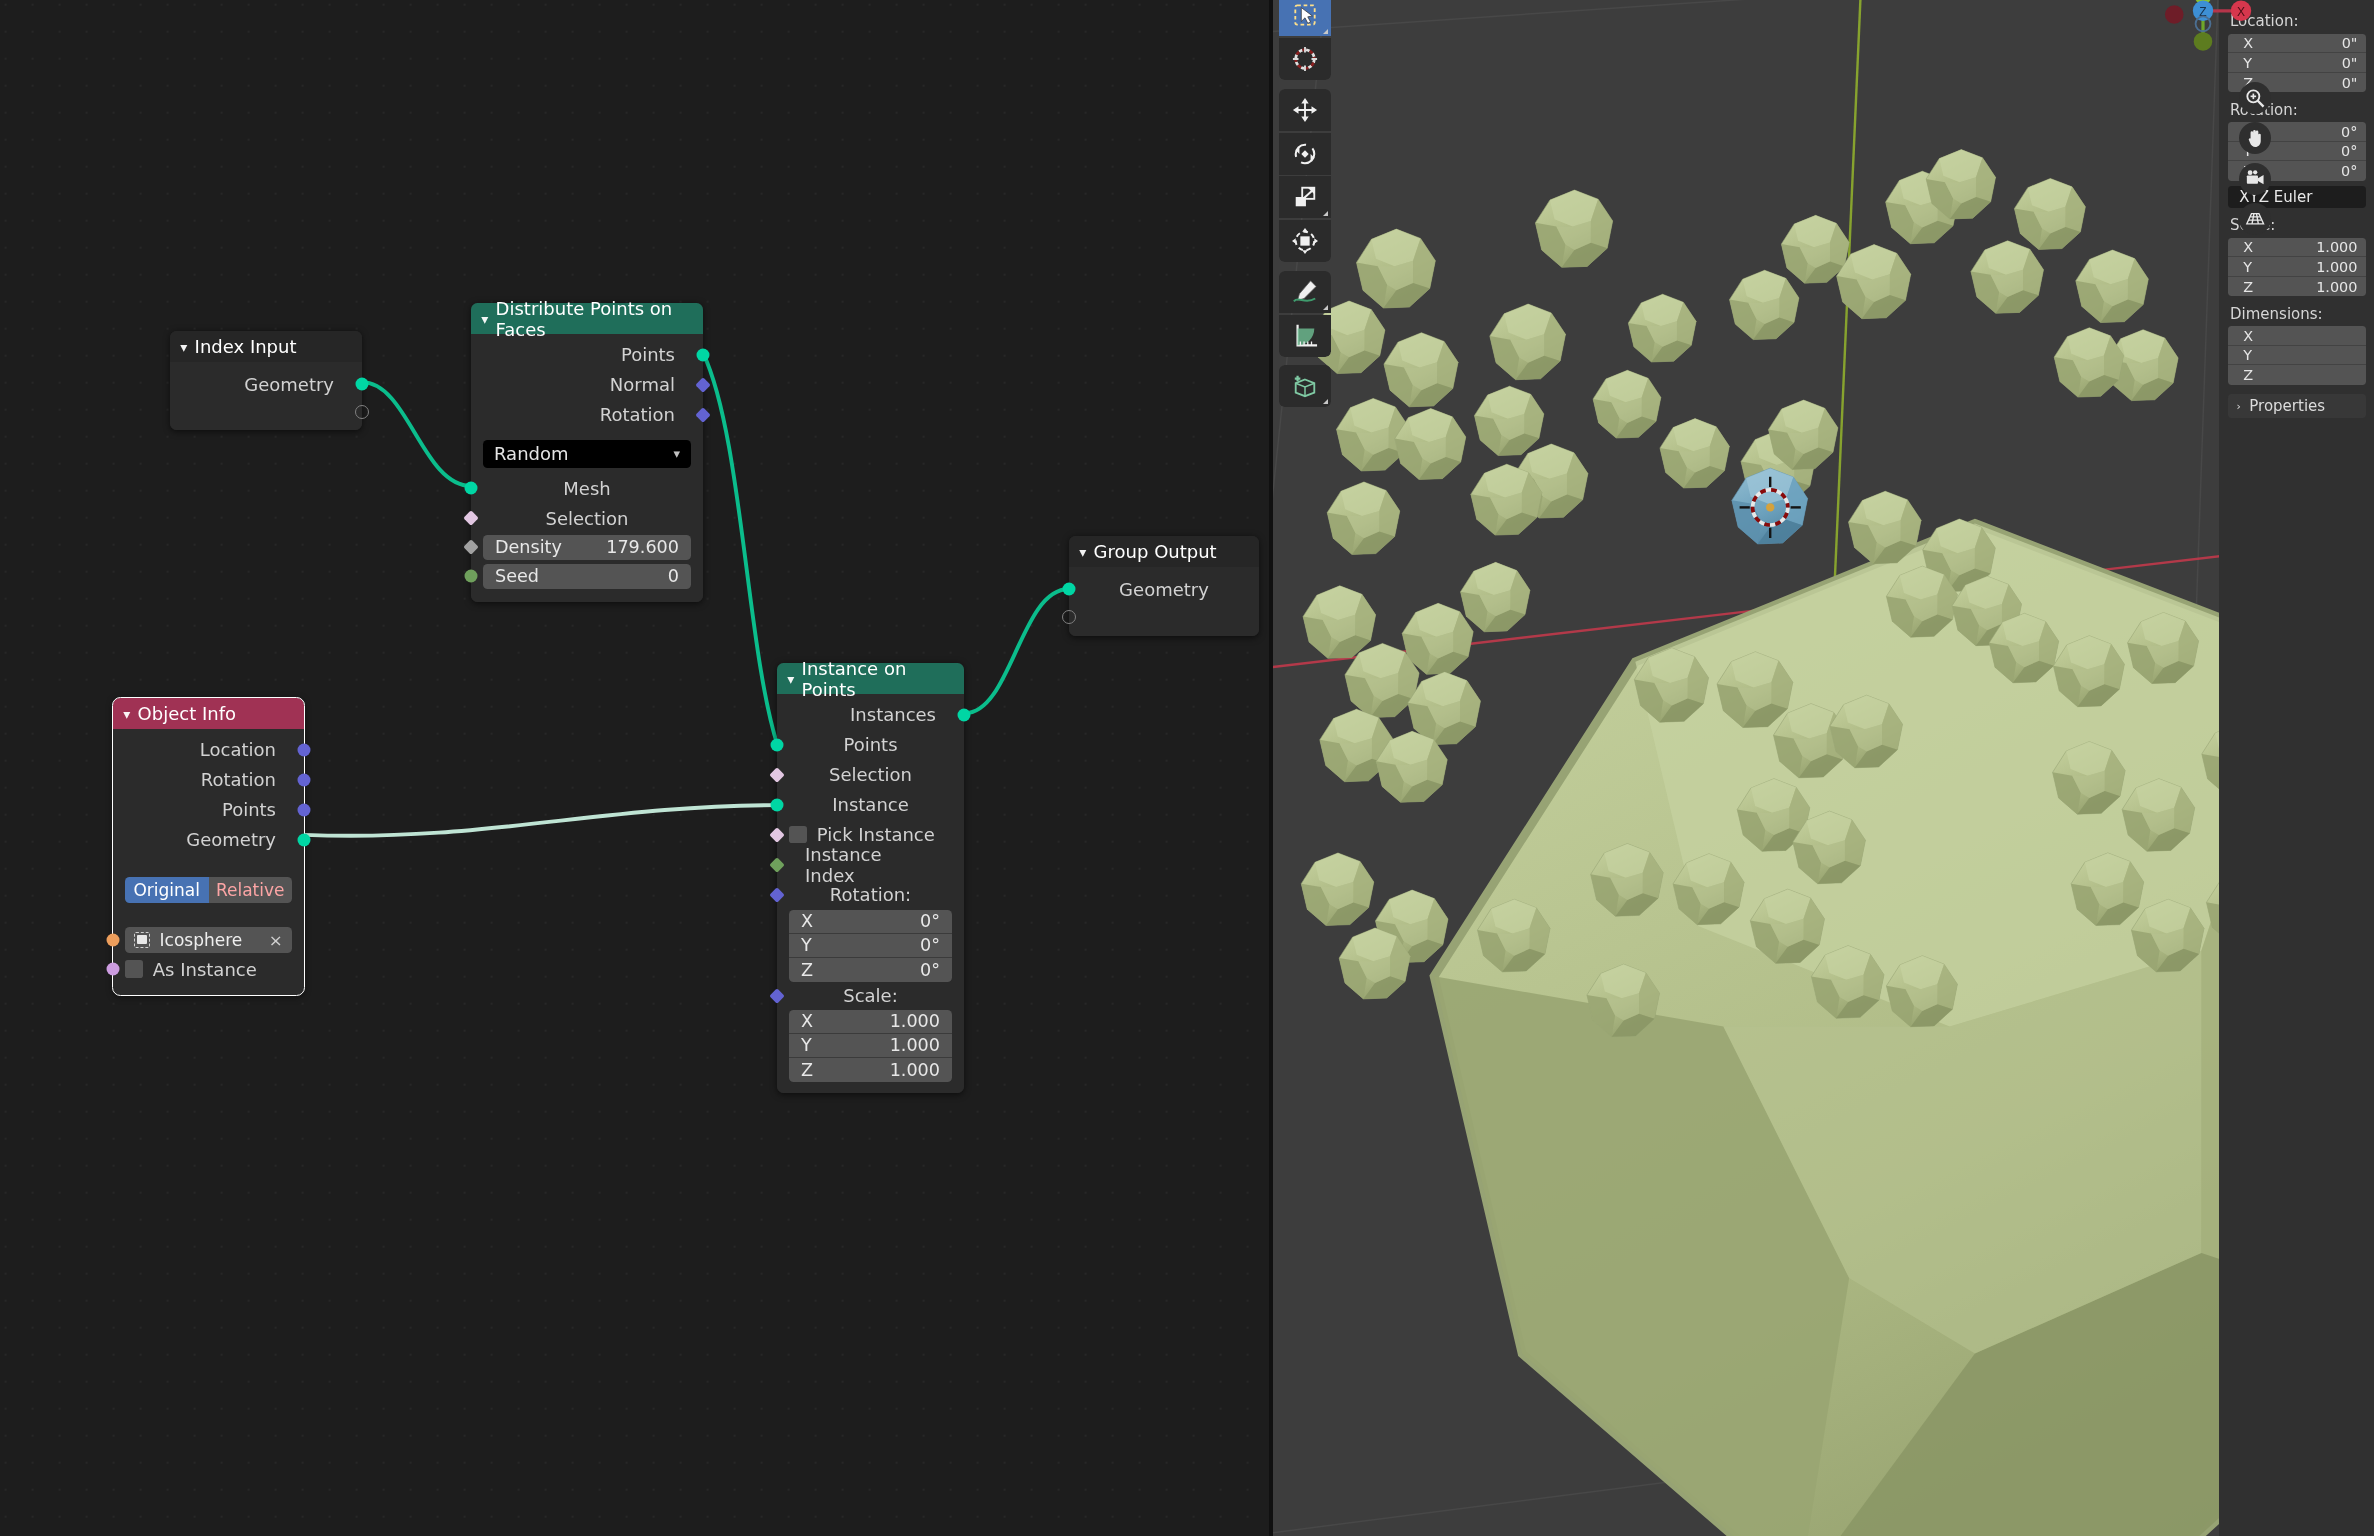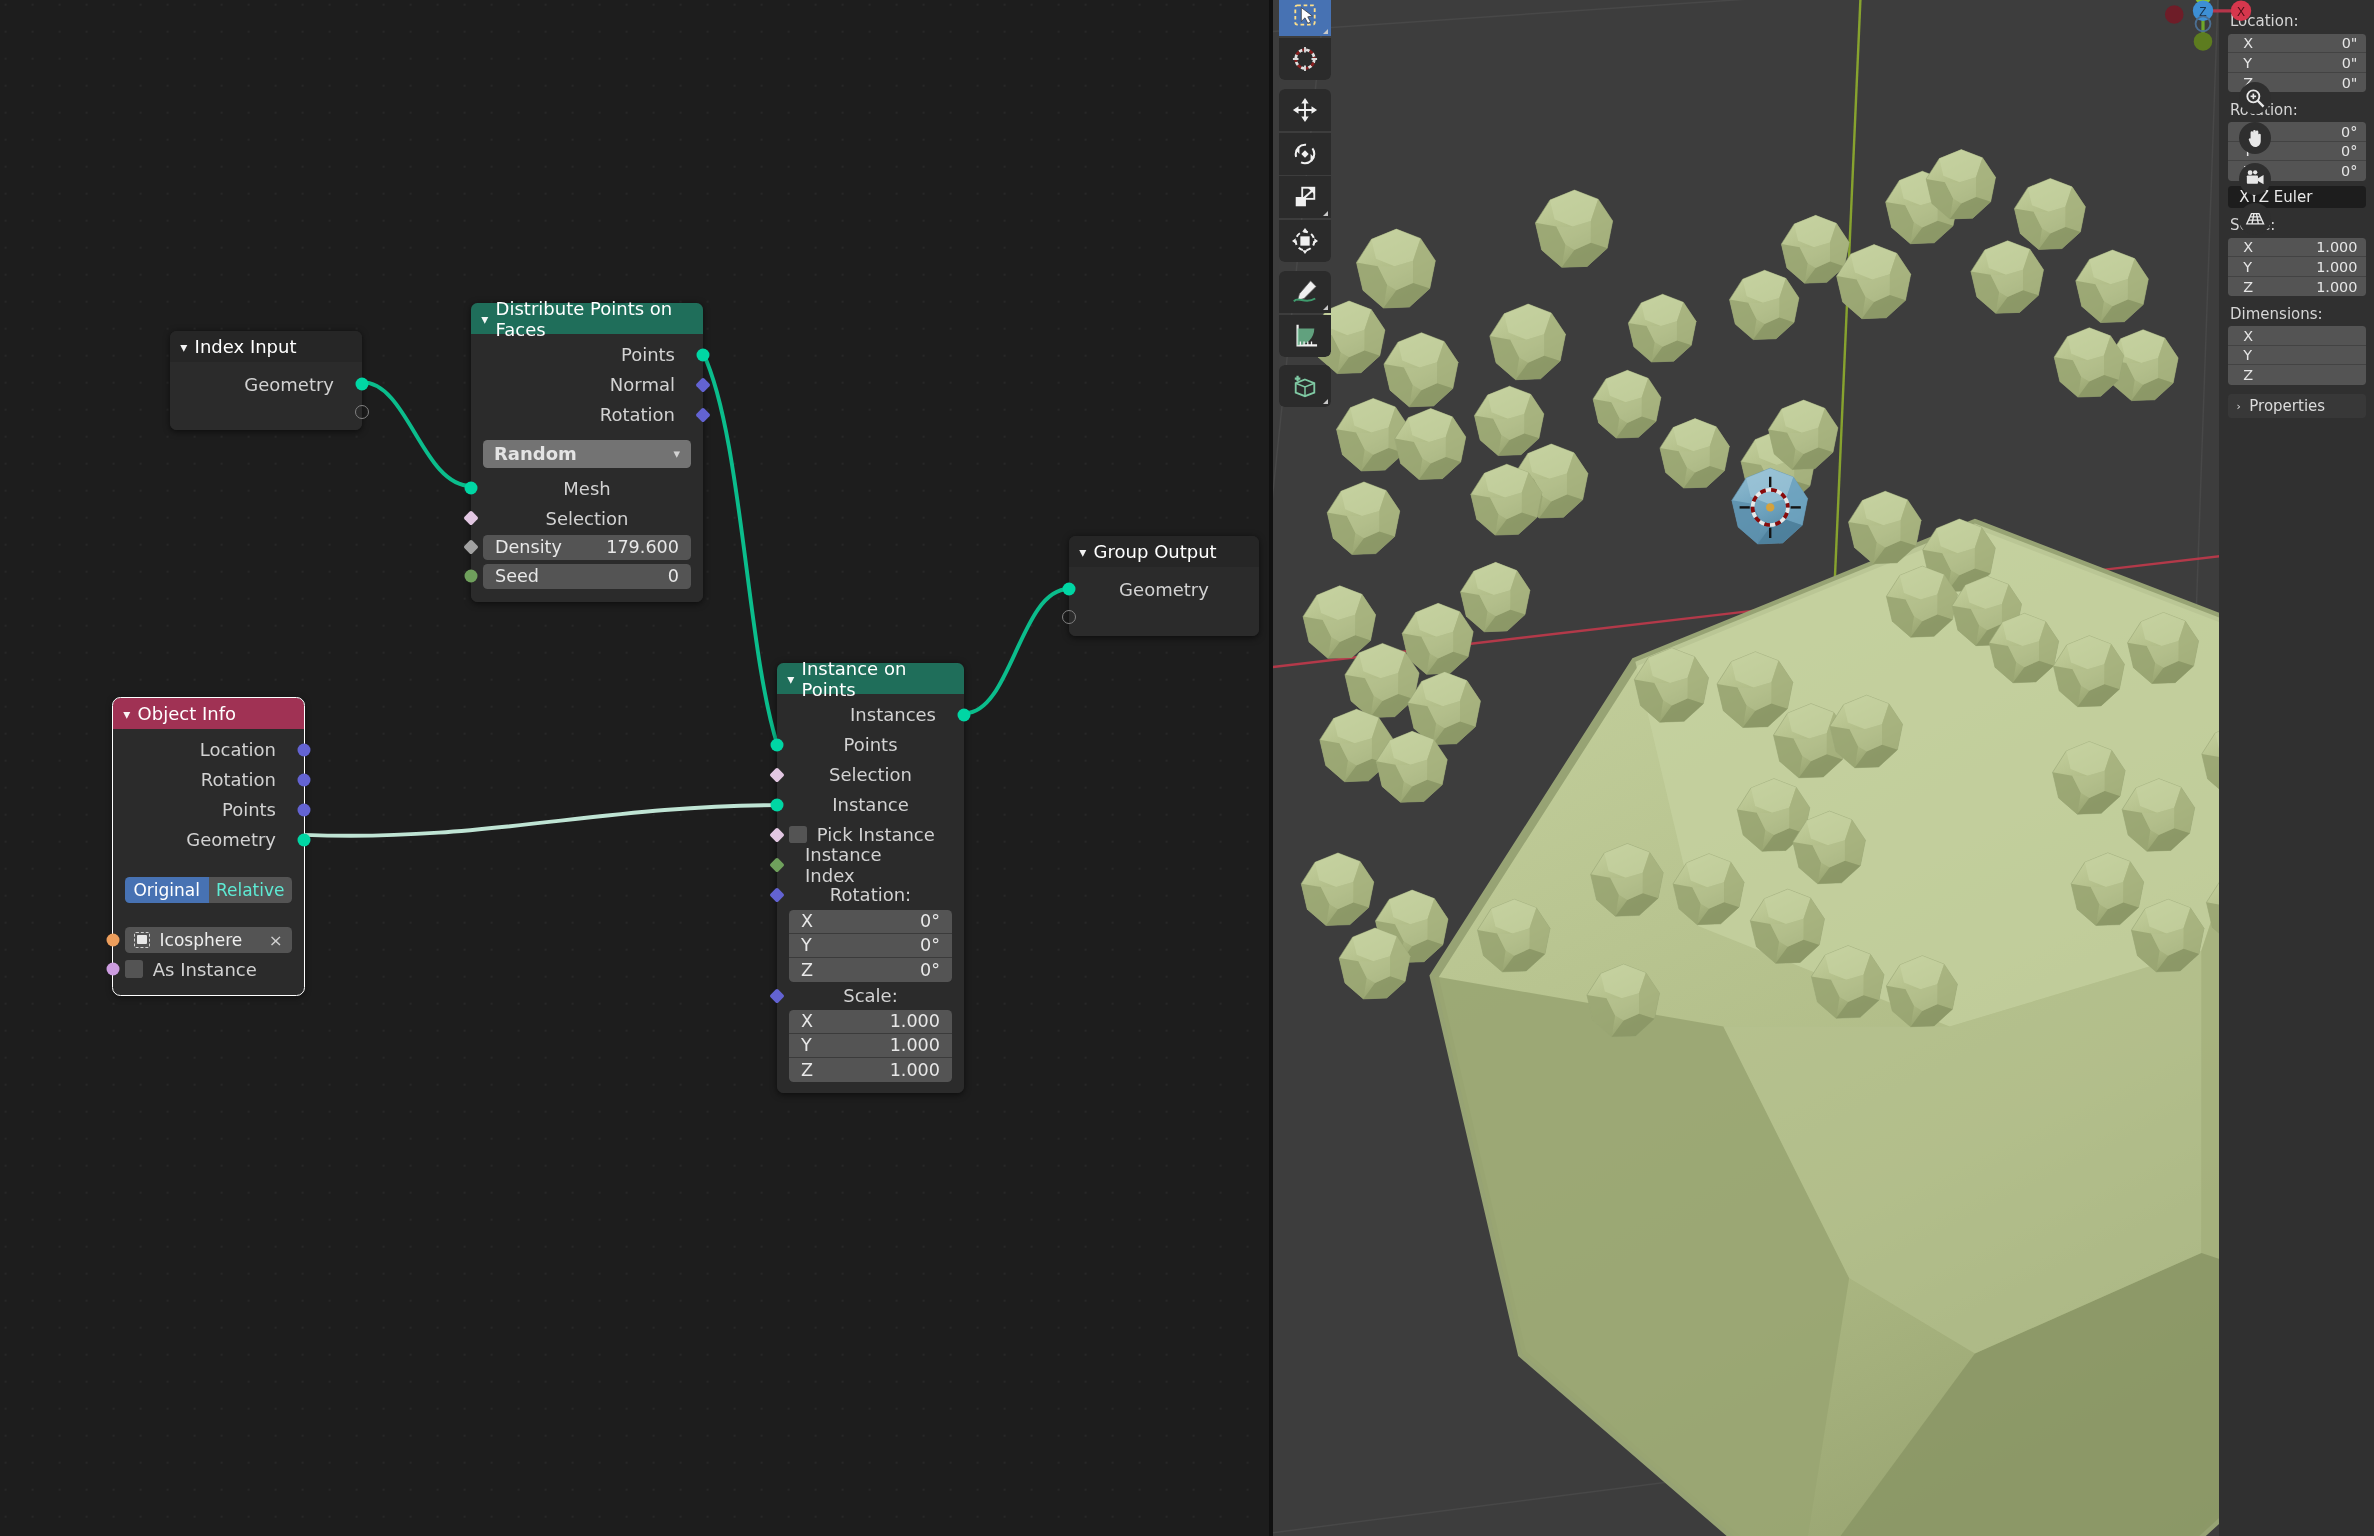--- a/index.html
+++ b/index.html
@@ -67,29 +67,29 @@
   .field {
     margin: 0 12px; height: 25px; border-radius: 4.6px; background: #545454;
     display: flex; align-items: center; justify-content: space-between;
     padding: 0 12px; font-size: 17.6px; color: #e8e8e8; position: relative;
   }
   .field-row-wrap { position: relative; height: 28px; display:flex; align-items:center; }
   .field-stack { margin: 0 12px; border-radius: 4.6px; overflow: hidden; background:#545454; }
   .field-stack .fs { height: 24px; display:flex; align-items:center; justify-content:space-between;
                      padding: 0 12px; font-size:17.6px; color:#e8e8e8; border-bottom:0.9px solid #3b3b3b;}
   .field-stack .fs:last-child { border-bottom: none; }
-  .dropdown { margin: 0 12px; height: 28px; border-radius:4.6px; background:#737373;
+  .dropdown { margin: 0 12px; height: 28px; border-radius:4.6px; background:#000000;
               display:flex; align-items:center; justify-content:space-between; padding:0 11px;
-              font-size:18px; color:#e4e4e4;font-weight:bold; }
+              font-size:18px; color:#e4e4e4; }
   .dropdown .dd-chev { font-size: 13px; opacity:.85; }
 
   .toggle-pair { margin: 16px 12px; height: 26px; display:flex; border-radius:4.6px; overflow:hidden; }
   .toggle-pair > div { flex:1; display:flex; align-items:center; justify-content:center; font-size:17px; }
   .tg-on { background:#4772b3; color:#ffffff; }
-  .tg-off { background:#545454; color:#5eead4; }
+  .tg-off { background:#545454; color:#fca5a5; }
 
   .objfield { margin: 0 12px; height: 26px; border-radius:4.6px; background:#545454;
               display:flex; align-items:center; gap:9.3px; padding:0 9.3px; font-size:17px; color:#eee; position:relative;}
   .objfield .obj-ic { width:16px; height:16px; position:relative; flex:0 0 auto;}
   .objfield .obj-ic::before{content:""; position:absolute; inset:0; border:1.5px dashed #cfcfcf; border-radius:1.9px;}
   .objfield .obj-ic::after{content:""; position:absolute; left:3.2px; top:3.2px; width:9.3px; height:9.3px; background:#e8e8e8; border-radius:0.9px;}
   .objfield .x { margin-left:auto; font-size:16.7px; color:#d0d0d0; }
 
   .cbrow { height:29px; display:flex; align-items:center; gap:10.2px; padding:0 12px; font-size:18px; color:#d2d2d2; position:relative;}
   .cbox { width:17.6px; height:17.6px; border-radius:2.8px; background:#545454; flex:0 0 auto;}

